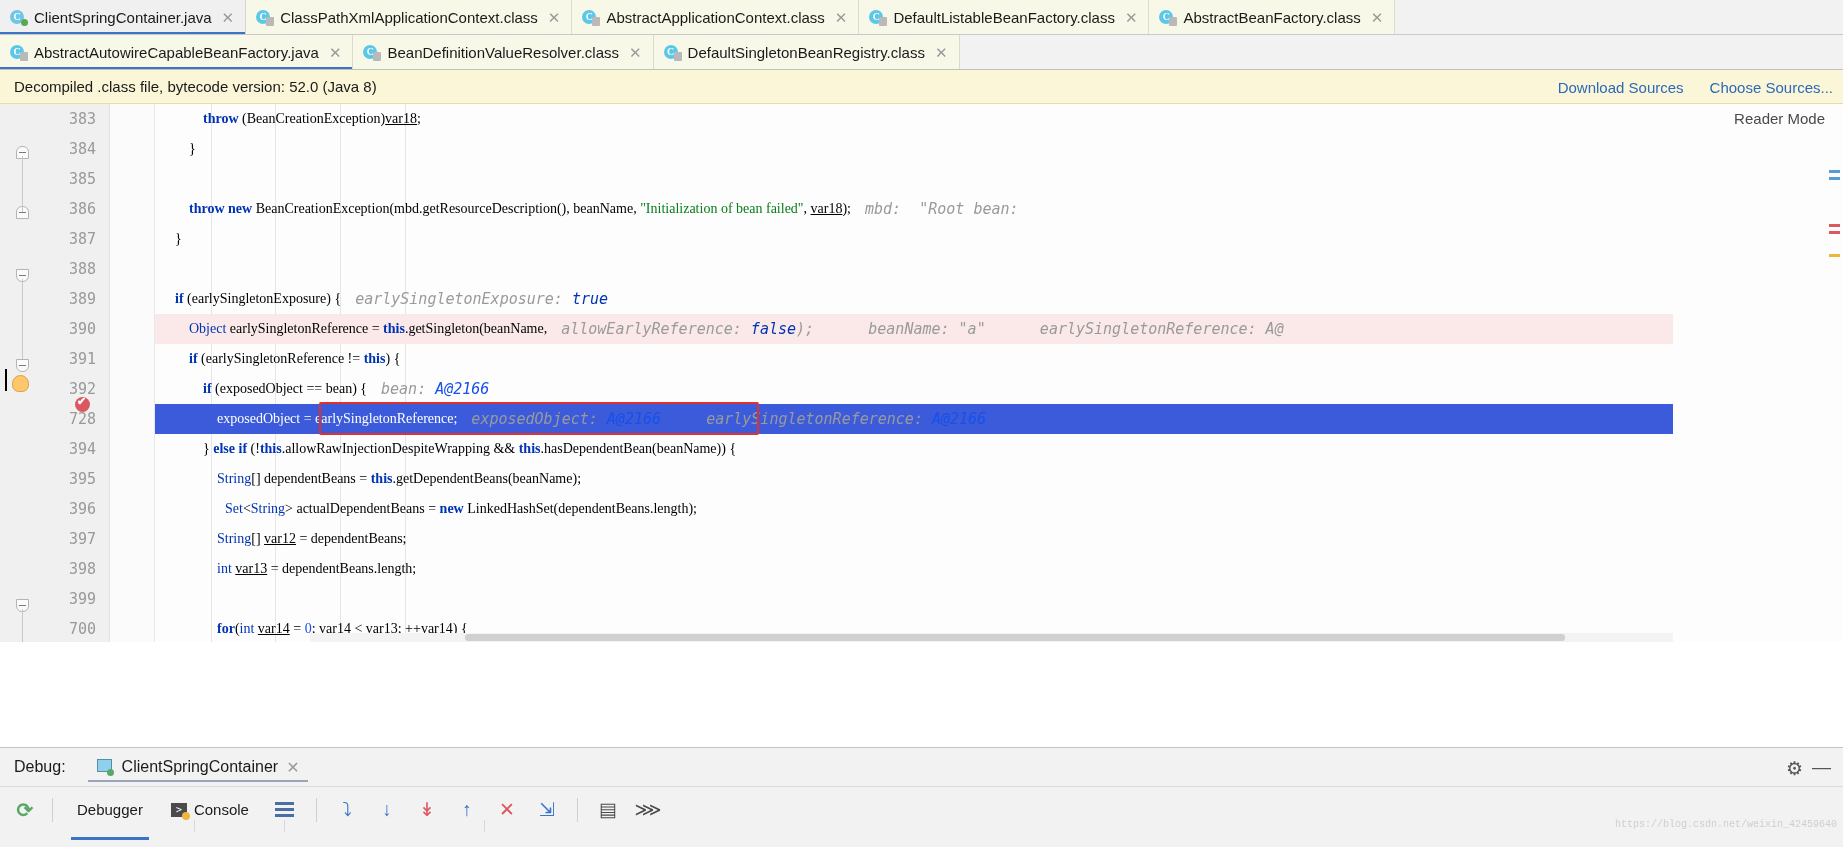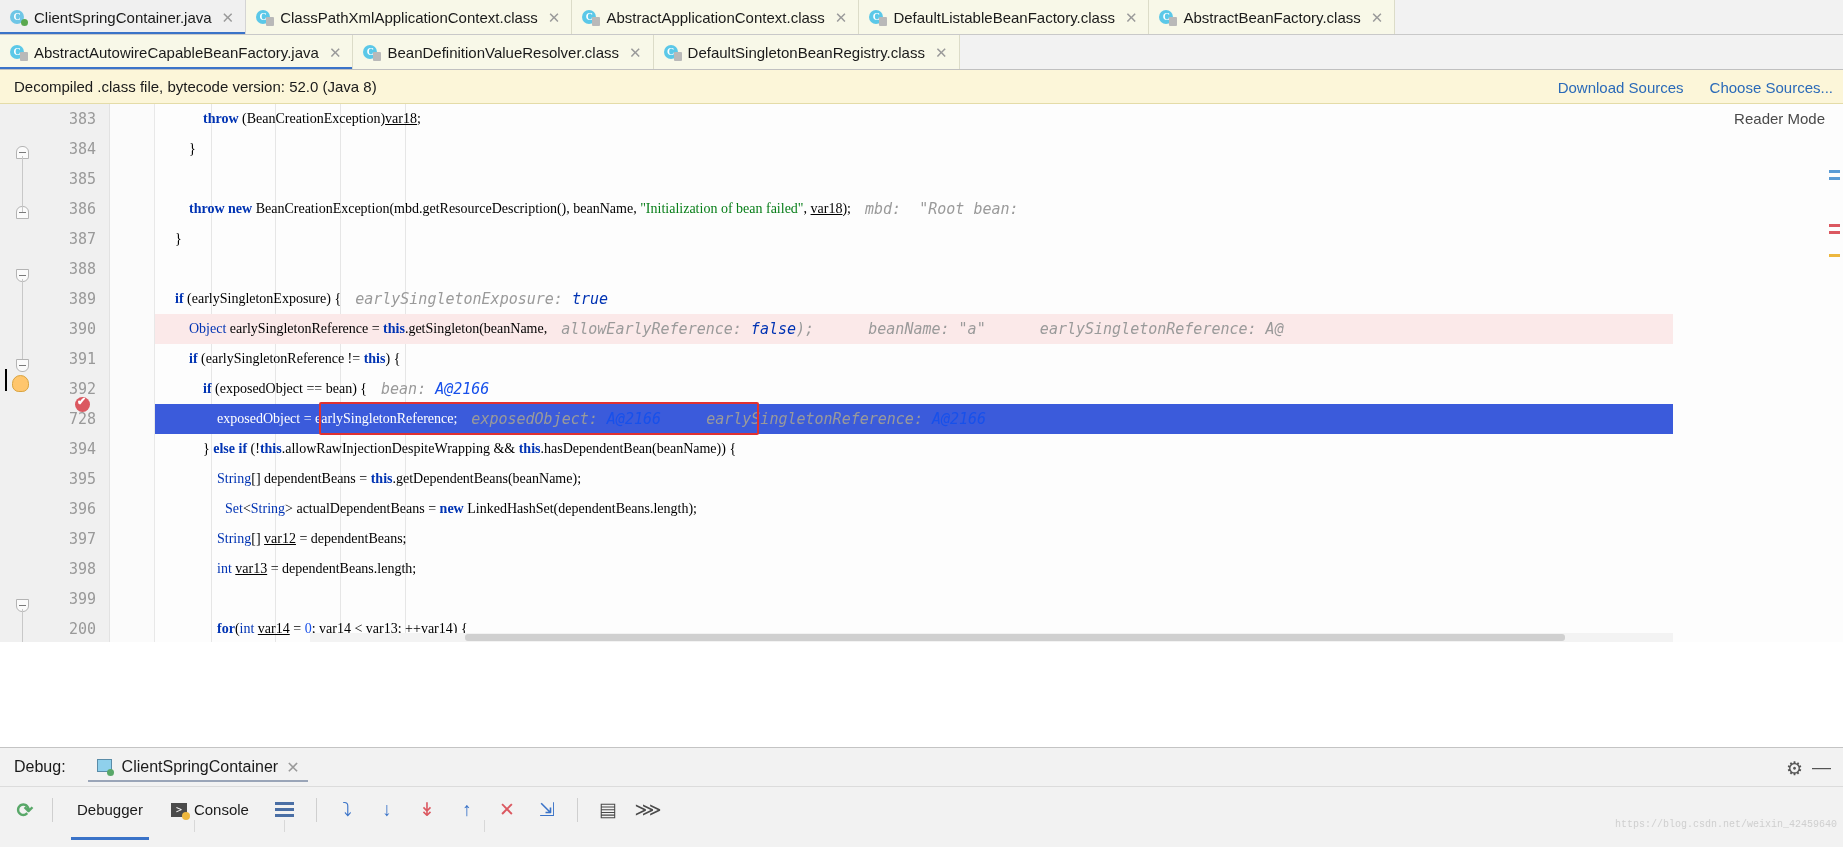--- a/index.html
+++ b/index.html
@@ -413,21 +413,21 @@
           <div class="lnum" style="top:210px;">390</div>
           <div class="lnum" style="top:240px;">391</div>
           <div class="lnum" style="top:270px;">392</div>
           <div class="lnum" style="top:300px;">728</div>
           <div class="lnum" style="top:330px;">394</div>
           <div class="lnum" style="top:360px;">395</div>
           <div class="lnum" style="top:390px;">396</div>
           <div class="lnum" style="top:420px;">397</div>
           <div class="lnum" style="top:450px;">398</div>
           <div class="lnum" style="top:480px;">399</div>
-          <div class="lnum" style="top:510px;">200</div>
+          <div class="lnum" style="top:510px;">700</div>
         </div>
       <div class="bp" style="top:293px;"></div>
     </div>
 
     <div class="fold-col">
       <div class="foldm tri-up" style="left:16px; top:42px;"></div>
       <div class="foldm tri-up" style="left:16px; top:102px;"></div>
       <div class="foldm tri-down" style="left:16px; top:165px;"></div>
       <div class="foldm tri-down" style="left:16px; top:255px;"></div>
       <div class="foldm tri-down" style="left:16px; top:495px;"></div>

